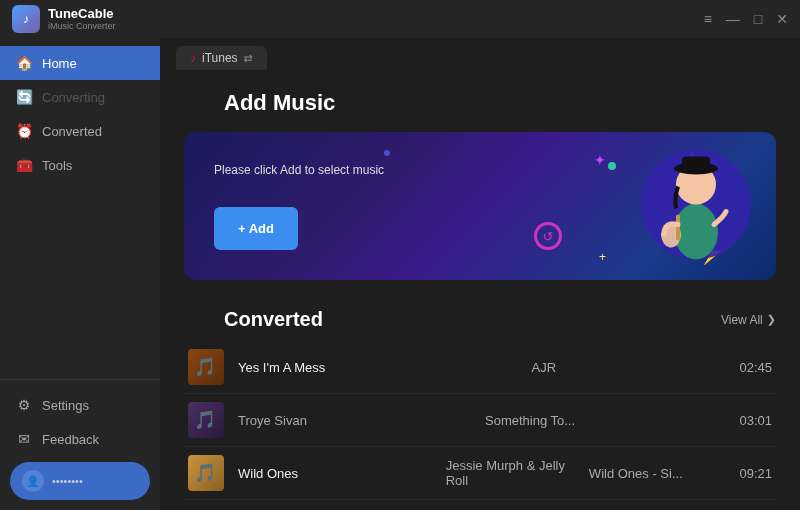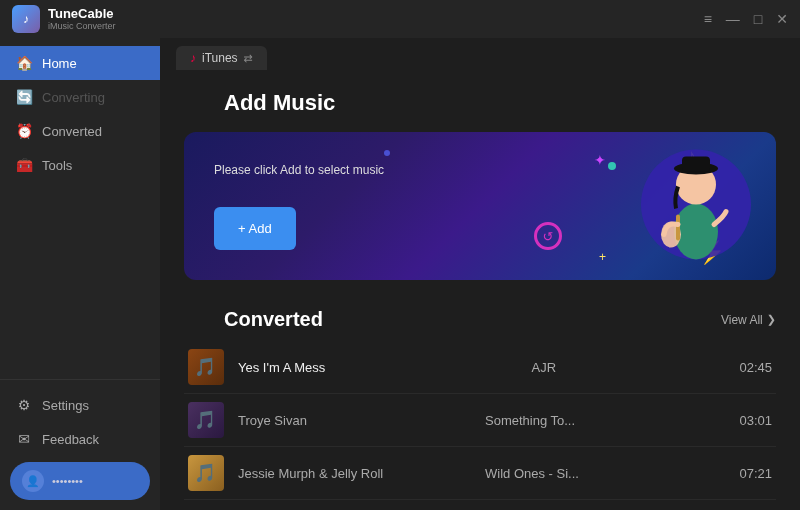--- a/index.html
+++ b/index.html
@@ -209,21 +209,21 @@
       color: #ddd;
       margin-bottom: 30px;
     }
     .add-btn {
       background: #3b8ef0;
       border: none;
       color: #fff;
       padding: 14px 24px;
       border-radius: 6px;
       font-size: 13px;
-      font-weight: 400;
+      font-weight: 700;
       cursor: pointer;
       display: flex;
       align-items: center;
       gap: 6px;
       text-align: right;
     }
     .banner-decoration {
       position: absolute;
       right: 20px;
       top: 50%;
@@ -438,21 +438,22 @@
             </div>
             <div class="track-artist">Troye Sivan</div>
             <div class="track-album">Something To...</div>
             <div class="track-duration">03:01</div>
           </div>
 
           <div class="track-row">
             <div class="track-thumb thumb-3">
               <div class="track-thumb-img">🎵</div>
             </div>
+            <div class="track-name">Wild Ones</div>
             <div class="track-artist">Jessie Murph &amp; Jelly Roll</div>
             <div class="track-album">Wild Ones - Si...</div>
-            <div class="track-duration">07:21</div>
+            <div class="track-duration">09:21</div>
           </div>
         </div>
       </div>
     </div>
   </div>
 </div>
 
 </body></html>

